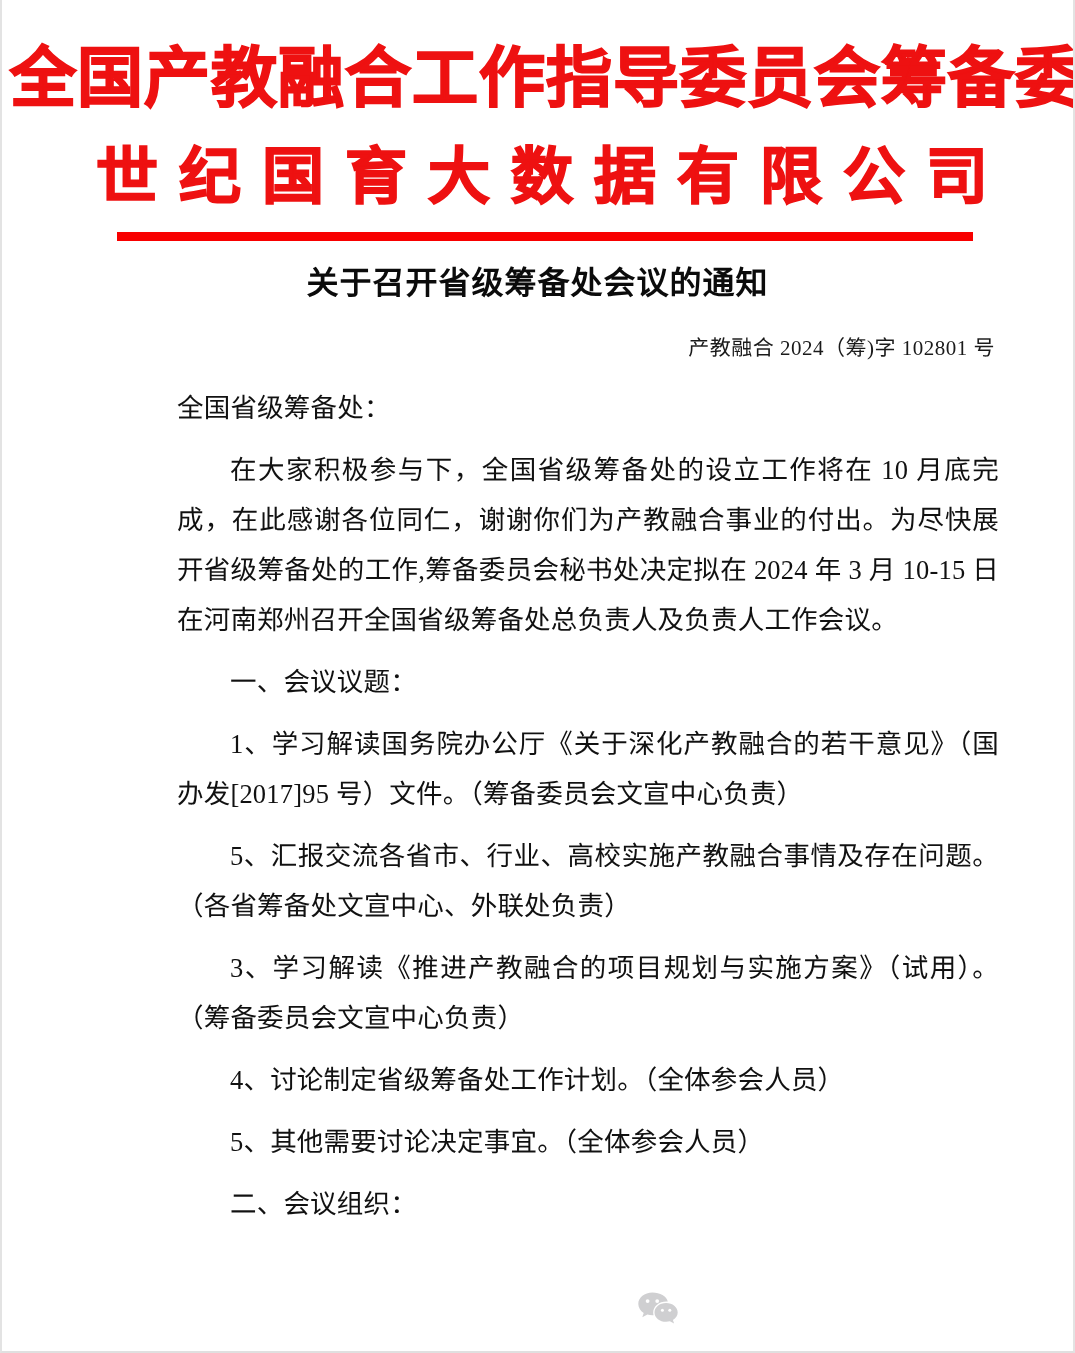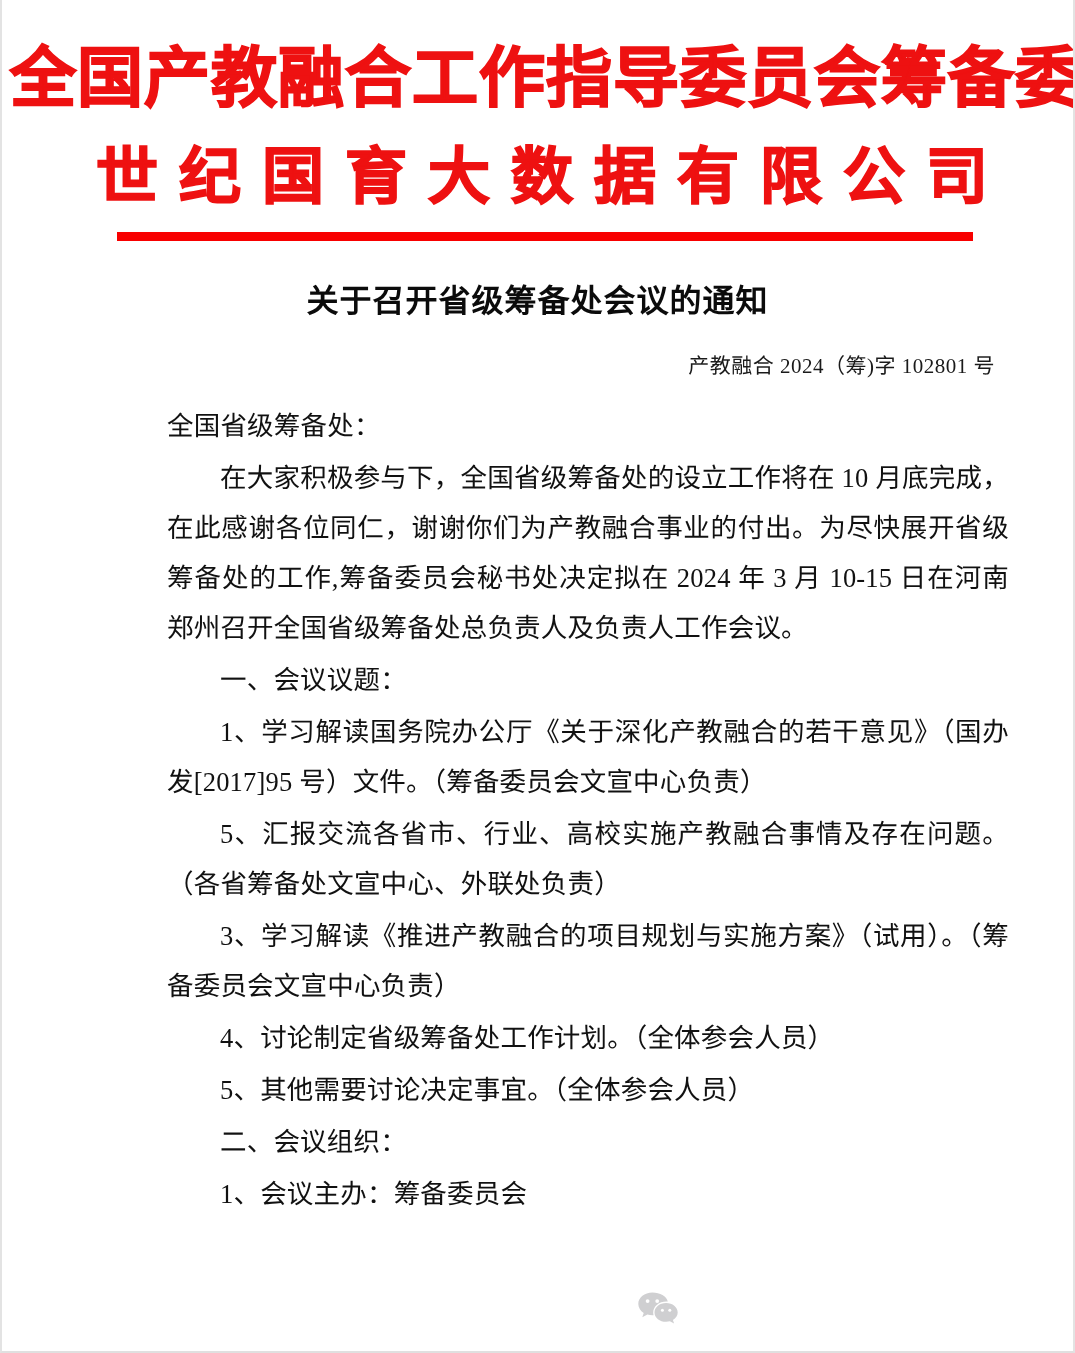--- a/index.html
+++ b/index.html
@@ -61,21 +61,21 @@
     margin-left: 115px;
   }
 
   
   .doc-title {
     text-align: center;
     font-size: 32px;
     font-weight: 700;
     color: #0b0b0b;
     letter-spacing: 1px;
-    margin-top: 34px;
+    margin-top: 16px;
     font-family: "Liberation Serif", "DejaVu Serif", serif;
   }
 
   .doc-number {
     text-align: right;
     font-size: 21px;
     color: #1a1a1a;
     margin-top: 28px;
     padding-right: 78px;
     letter-spacing: 0.5px;
@@ -89,21 +89,21 @@
     padding-right: 62px;
   }
 
   .para {
     font-size: 26.5px;
     line-height: 50px;
     color: #111111;
     text-align: justify;
     text-justify: inter-character;
     letter-spacing: 0.2px;
-    margin: 2px;
+    margin: 12px;
   }
 
   .para.indent {
     text-indent: 2em;
   }
 
   
   .watermark {
     position: absolute;
     left: 636px;
@@ -156,21 +156,20 @@
     <p class="para indent">5、汇报交流各省市、行业、高校实施产教融合事情及存在问题。（各省筹备处文宣中心、外联处负责）</p>
 
     <p class="para indent">3、学习解读《推进产教融合的项目规划与实施方案》（试用）。（筹备委员会文宣中心负责）</p>
 
     <p class="para indent">4、讨论制定省级筹备处工作计划。（全体参会人员）</p>
 
     <p class="para indent">5、其他需要讨论决定事宜。（全体参会人员）</p>
 
     <p class="para indent">二、会议组织：</p>
 
-    <p class="para indent">1、会议主办：筹备委员会</p>
 
   </div>
 
   <div class="watermark">
     <span class="wm-icon">
       <svg viewBox="0 0 40 33" width="40" height="33" aria-hidden="true">
         <g fill="#cfcfd1">
           <path d="M14.4 0.6C6.6 0.6 0.3 5.7 0.3 12.0c0 3.6 2.1 6.8 5.4 8.9L4.3 25.2l5.1-2.6c1.6 0.4 3.3 0.7 5.0 0.7 0.4 0 0.8 0 1.2 0-0.3-0.9-0.4-1.9-0.4-2.9 0-6.1 5.9-11.0 13.2-11.0 0.5 0 0.9 0 1.4 0.1C28.4 4.4 22.1 0.6 14.4 0.6z"></path>
           <circle cx="9.6" cy="9.1" r="1.9" fill="#ffffff"></circle>
           <circle cx="19.2" cy="9.1" r="1.9" fill="#ffffff"></circle>

